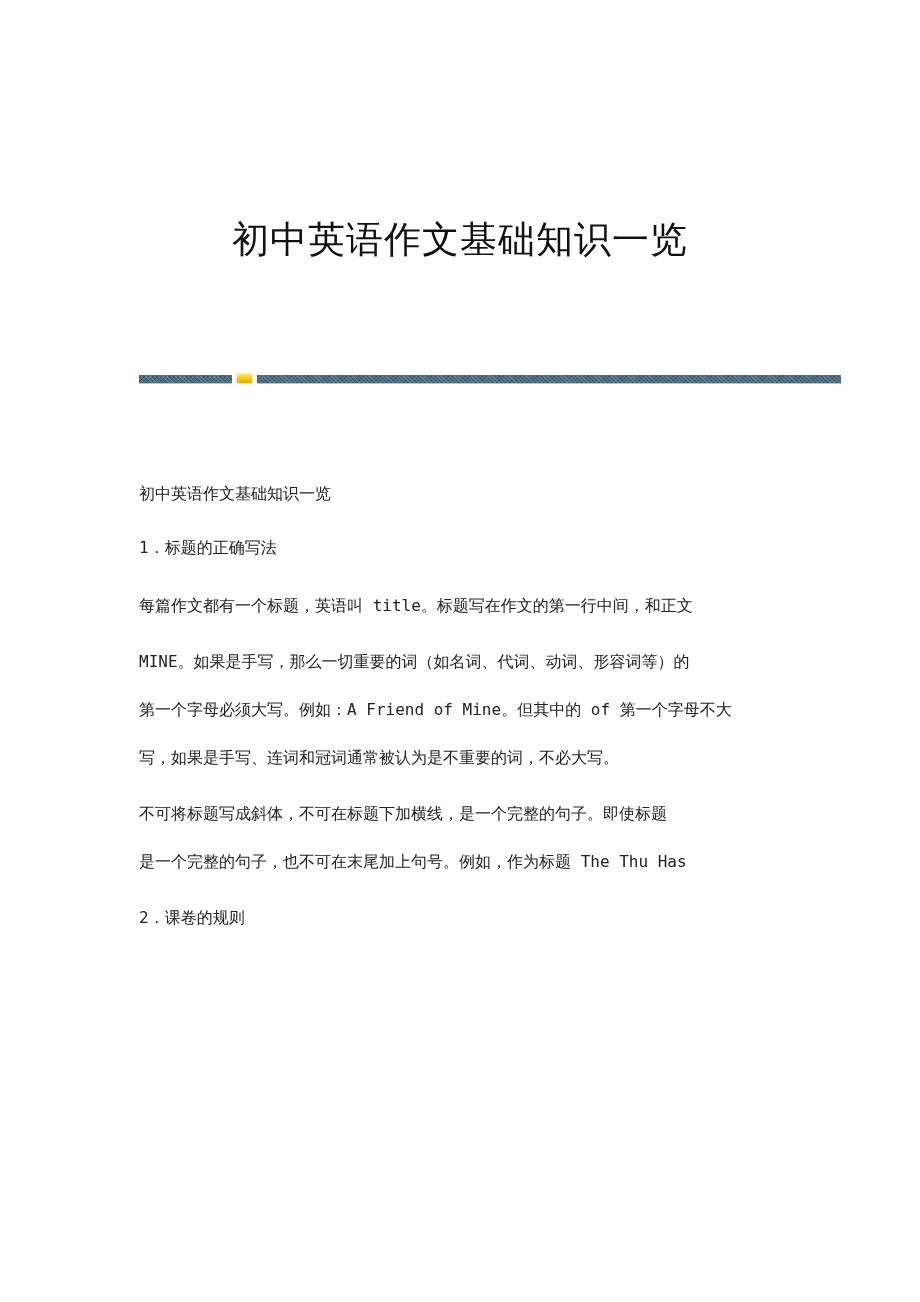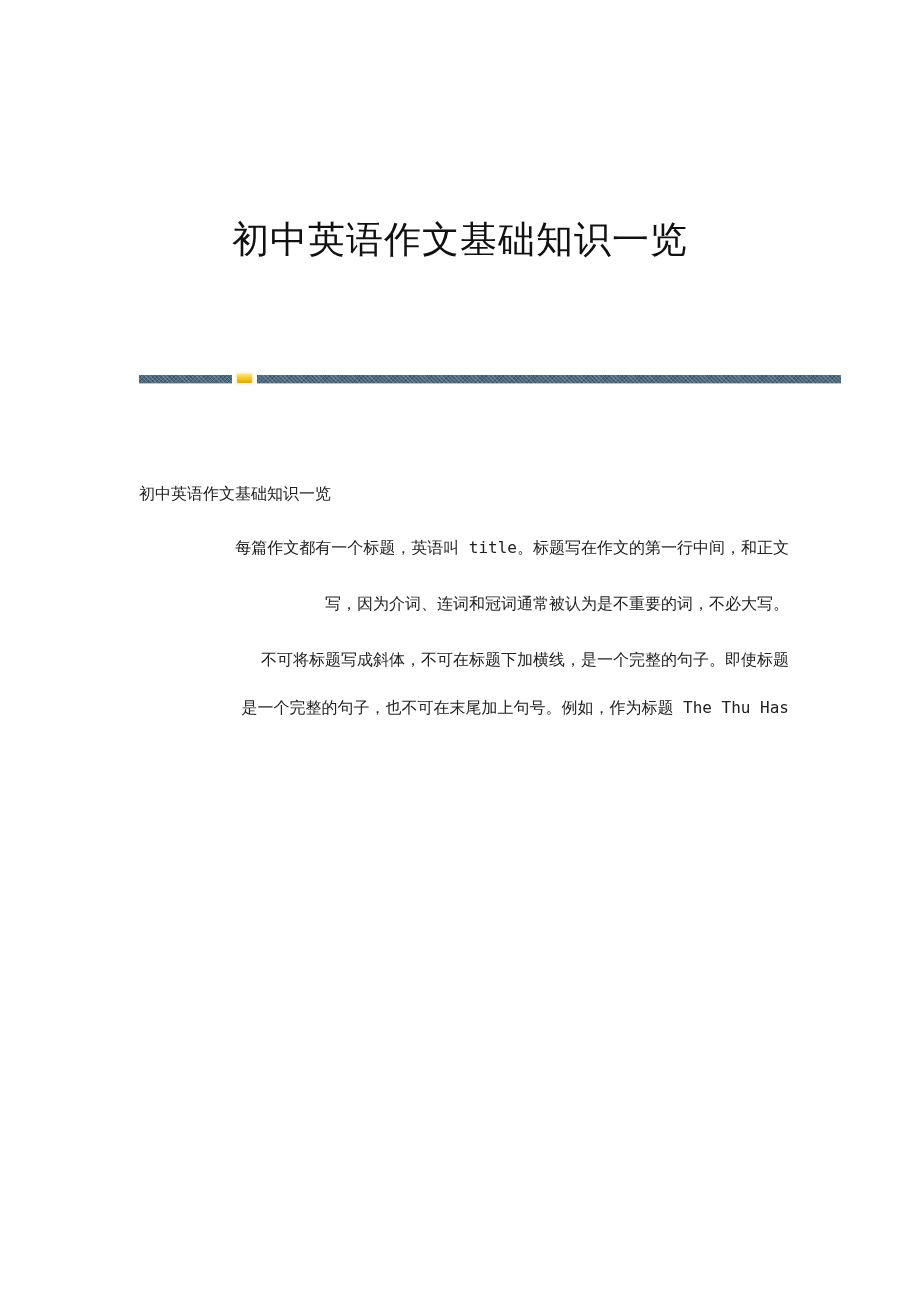--- a/index.html
+++ b/index.html
@@ -76,44 +76,47 @@
       margin: 0;
       line-height: 48px;
     }
     .content .subtitle { margin-bottom: 6px; }
     .content .section-heading { margin-bottom: 10px; }
     .content .para { margin-bottom: 8px; }
     .content .line {
       display: block;
       white-space: nowrap;
       line-height: 48px;
-      text-align: right;
     }
   </style>
 </head>
 <body>
 
 <h1 class="doc-title">初中英语作文基础知识一览</h1>
 
 <div class="divider">
   <div class="bar bar-left"></div>
   <div class="badge"></div>
   <div class="bar bar-right"></div>
 </div>
 
 <div class="content">
   <p class="subtitle">初中英语作文基础知识一览</p>
 
+  <p class="section-heading">1．标题的正确写法</p>
 
   <p class="para">
     <span class="line">每篇作文都有一个标题，英语叫 title。标题写在作文的第一行中间，和正文</span>
   </p>
 
   <p class="para">
-    <span class="line">写，因为介词、连词和冠词通常被认为是不重要的词，不必大写。</span>
+    <span class="line">MINE。如果是手写，那么一切重要的词（如名词、代词、动词、形容词等）的</span>
+    <span class="line">第一个字母必须大写。例如：A Friend of Mine。但其中的 of 第一个字母不大</span>
+    <span class="line">写，如果是手写、连词和冠词通常被认为是不重要的词，不必大写。</span>
   </p>
 
   <p class="para">
     <span class="line">不可将标题写成斜体，不可在标题下加横线，是一个完整的句子。即使标题</span>
     <span class="line">是一个完整的句子，也不可在末尾加上句号。例如，作为标题 The Thu Has</span>
   </p>
 
+  <p class="section-heading">2．课卷的规则</p>
 </div>
 
 </body></html>

